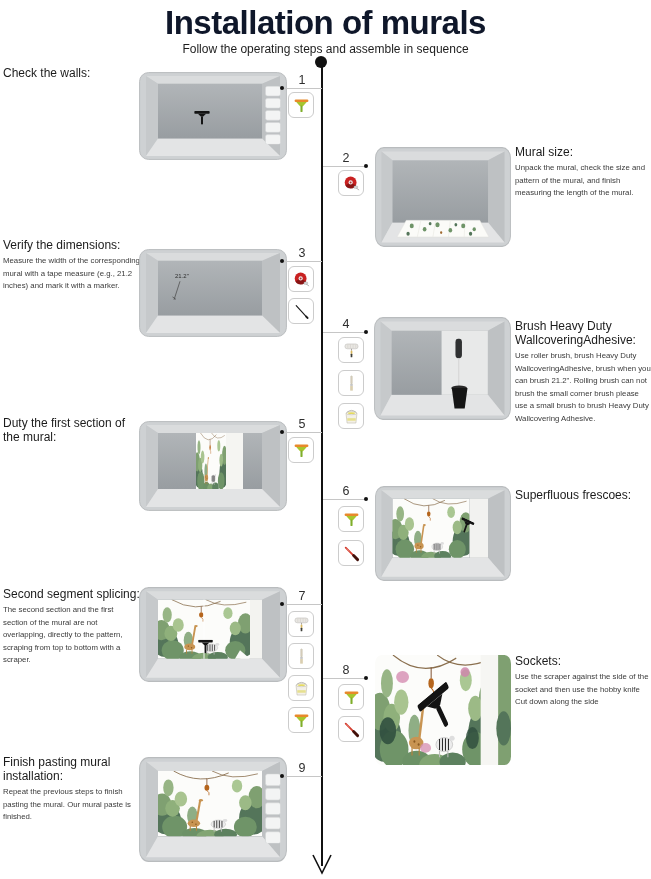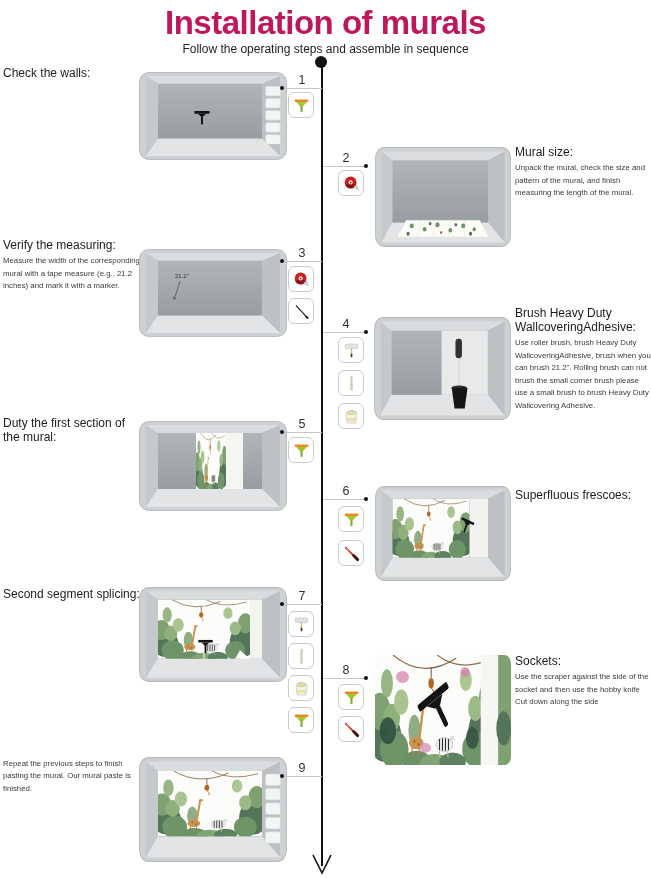--- a/index.html
+++ b/index.html
@@ -1,19 +1,19 @@
 <!DOCTYPE html>
 <html><head>
 <meta charset="utf-8">
 <style>
   html,body{margin:0;padding:0;background:#fff;}
   .canvas{position:relative;width:651px;height:879px;background:#ffffff;
     font-family:"Liberation Sans",sans-serif;overflow:hidden;}
   .title{position:absolute;top:4px;left:0;width:100%;text-align:center;
-    font-size:33px;font-weight:700;color:#be185d;letter-spacing:-0.5px;}
+    font-size:33px;font-weight:700;color:#0f172a;letter-spacing:-0.5px;}
   .subtitle{position:absolute;top:42px;left:0;width:100%;text-align:center;
     font-size:12px;color:#1d1d1d;}
   .vline{position:absolute;left:321px;top:62px;width:2px;height:804px;background:#111;}
   .tdot{position:absolute;left:315px;top:56px;width:12px;height:12px;border-radius:50%;background:#111;}
   .endarrow{position:absolute;left:309px;top:853px;}
   .conn{position:absolute;height:1px;background:#c6c6c6;}
   .cdot{position:absolute;width:4px;height:4px;border-radius:50%;background:#111;}
   .step-num{position:absolute;width:46px;text-align:center;font-size:12.5px;color:#2e2e2e;}
   .tool{position:absolute;width:26px;height:26px;border:1px solid #cccccc;border-radius:6px;
     background:#fff;display:flex;align-items:center;justify-content:center;box-sizing:border-box;}
@@ -193,21 +193,21 @@
         </svg>
     </div>
     <div class="txt" style="left:515px;top:145px">
       <h3>Mural size:</h3>
       <p>Unpack the mural, check the size and pattern of the mural, and finish measuring the length of the mural.</p>
     </div>
   </div>
 
   <div>
     <div class="txt" style="left:3px;top:238px">
-      <h3>Verify the measuring:</h3>
+      <h3>Verify the dimensions:</h3>
       <p>Measure the width of the corresponding mural with a tape measure (e.g., 21.2 inches) and mark it with a marker.</p>
     </div>
     <svg class="room" style="left:139px;top:249px" width="148" height="88" viewBox="0 0 148 90" preserveAspectRatio="none">
       <use href="#room-shell" width="148" height="90"></use>
       <text x="36" y="30" font-size="6" fill="#2e2e2e">21.2"</text>
       <line x1="41" y1="33" x2="35" y2="52" stroke="#444" stroke-width="0.7"></line>
       <line x1="33.5" y1="49" x2="37" y2="51.5" stroke="#444" stroke-width="0.7"></line>
     </svg>
     <div class="conn" style="left:283px;top:261px;width:39px"></div>
     <div class="cdot" style="left:280px;top:259px"></div>
@@ -244,21 +244,21 @@
     <div class="tool" style="left:338px;top:370px">
       <svg viewBox="0 0 18 18">
           <use href="#ic-brush"></use>
         </svg>
     </div>
     <div class="tool" style="left:338px;top:403px">
       <svg viewBox="0 0 18 18">
           <use href="#ic-bucket"></use>
         </svg>
     </div>
-    <div class="txt" style="left:515px;top:306px">
+    <div class="txt" style="left:515px;top:319px">
       <h3>Brush Heavy Duty WallcoveringAdhesive:</h3>
       <p>Use roller brush, brush Heavy Duty WallcoveringAdhesive, brush when you can brush 21.2". Rolling brush can not brush the small corner brush please use a small brush to brush Heavy Duty Wallcovering Adhesive.</p>
     </div>
   </div>
 
   <div>
     <div class="txt" style="left:3px;top:416px">
       <h3>Duty the first section of the mural:</h3>
     </div>
     <svg class="room" style="left:139px;top:421px" width="148" height="90" viewBox="0 0 148 90" preserveAspectRatio="none">
@@ -299,20 +299,21 @@
         </svg>
     </div>
     <div class="txt" style="left:515px;top:488px">
       <h3>Superfluous frescoes:</h3>
     </div>
   </div>
 
   <div>
     <div class="txt" style="left:3px;top:587px">
       <h3>Second segment splicing:</h3>
+      <p>The second section and the first section of the mural are not overlapping, directly to the pattern, scraping from top to bottom with a scraper.</p>
     </div>
     <svg class="room" style="left:139px;top:587px" width="148" height="95" viewBox="0 0 148 90" preserveAspectRatio="none">
       <use href="#room-shell" width="148" height="90"></use>
       <use href="#jungle" x="19" y="12" width="92" height="56"></use>
       <rect x="111" y="12" width="12" height="56" fill="#f3f3f0"></rect>
       <line x1="65" y1="12" x2="65" y2="68" stroke="#ffffff" stroke-width="0.9"></line>
       <polygon points="101,60 111,68 96,68" fill="#fbfbf9"></polygon>
       <use href="#sq-black" x="58" y="50" width="17" height="13"></use>
     </svg>
     <div class="conn" style="left:283px;top:604px;width:39px"></div>
@@ -374,20 +375,21 @@
         </svg>
     </div>
     <div class="txt" style="left:515px;top:654px">
       <h3>Sockets:</h3>
       <p>Use the scraper against the side of the socket and then use the hobby knife Cut down along the side</p>
     </div>
   </div>
 
   <div>
     <div class="txt" style="left:3px;top:755px">
+      <h3>Finish pasting mural installation:</h3>
       <p>Repeat the previous steps to finish pasting the mural. Our mural paste is finished.</p>
     </div>
     <svg class="room" style="left:139px;top:757px" width="148" height="105" viewBox="0 0 148 90" preserveAspectRatio="none">
       <use href="#room-shell" width="148" height="90"></use>
       <use href="#jungle" x="19" y="12" width="104" height="56"></use>
       <use href="#ladder" x="126" y="14" width="16" height="60"></use>
     </svg>
     <div class="conn" style="left:283px;top:776px;width:39px"></div>
     <div class="cdot" style="left:280px;top:774px"></div>
     <span class="step-num" style="left:279px;top:761px">9</span>

